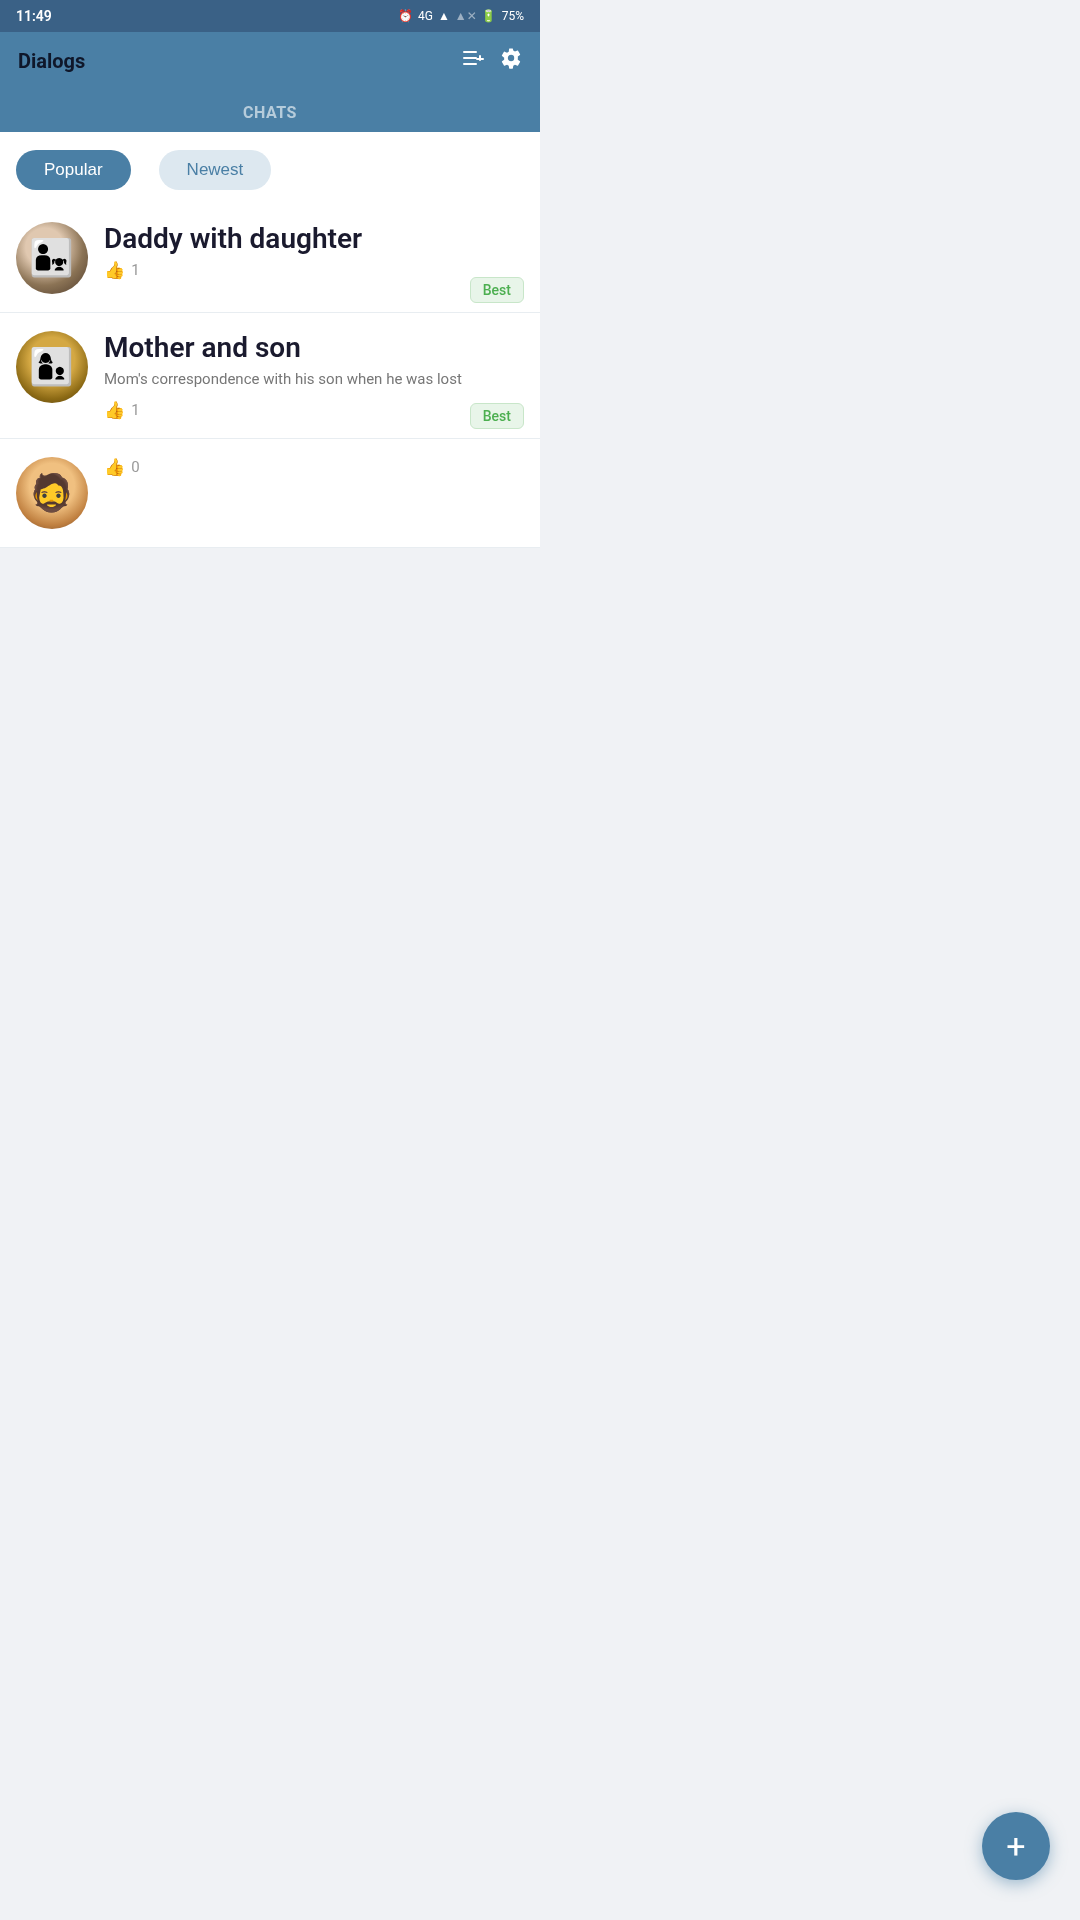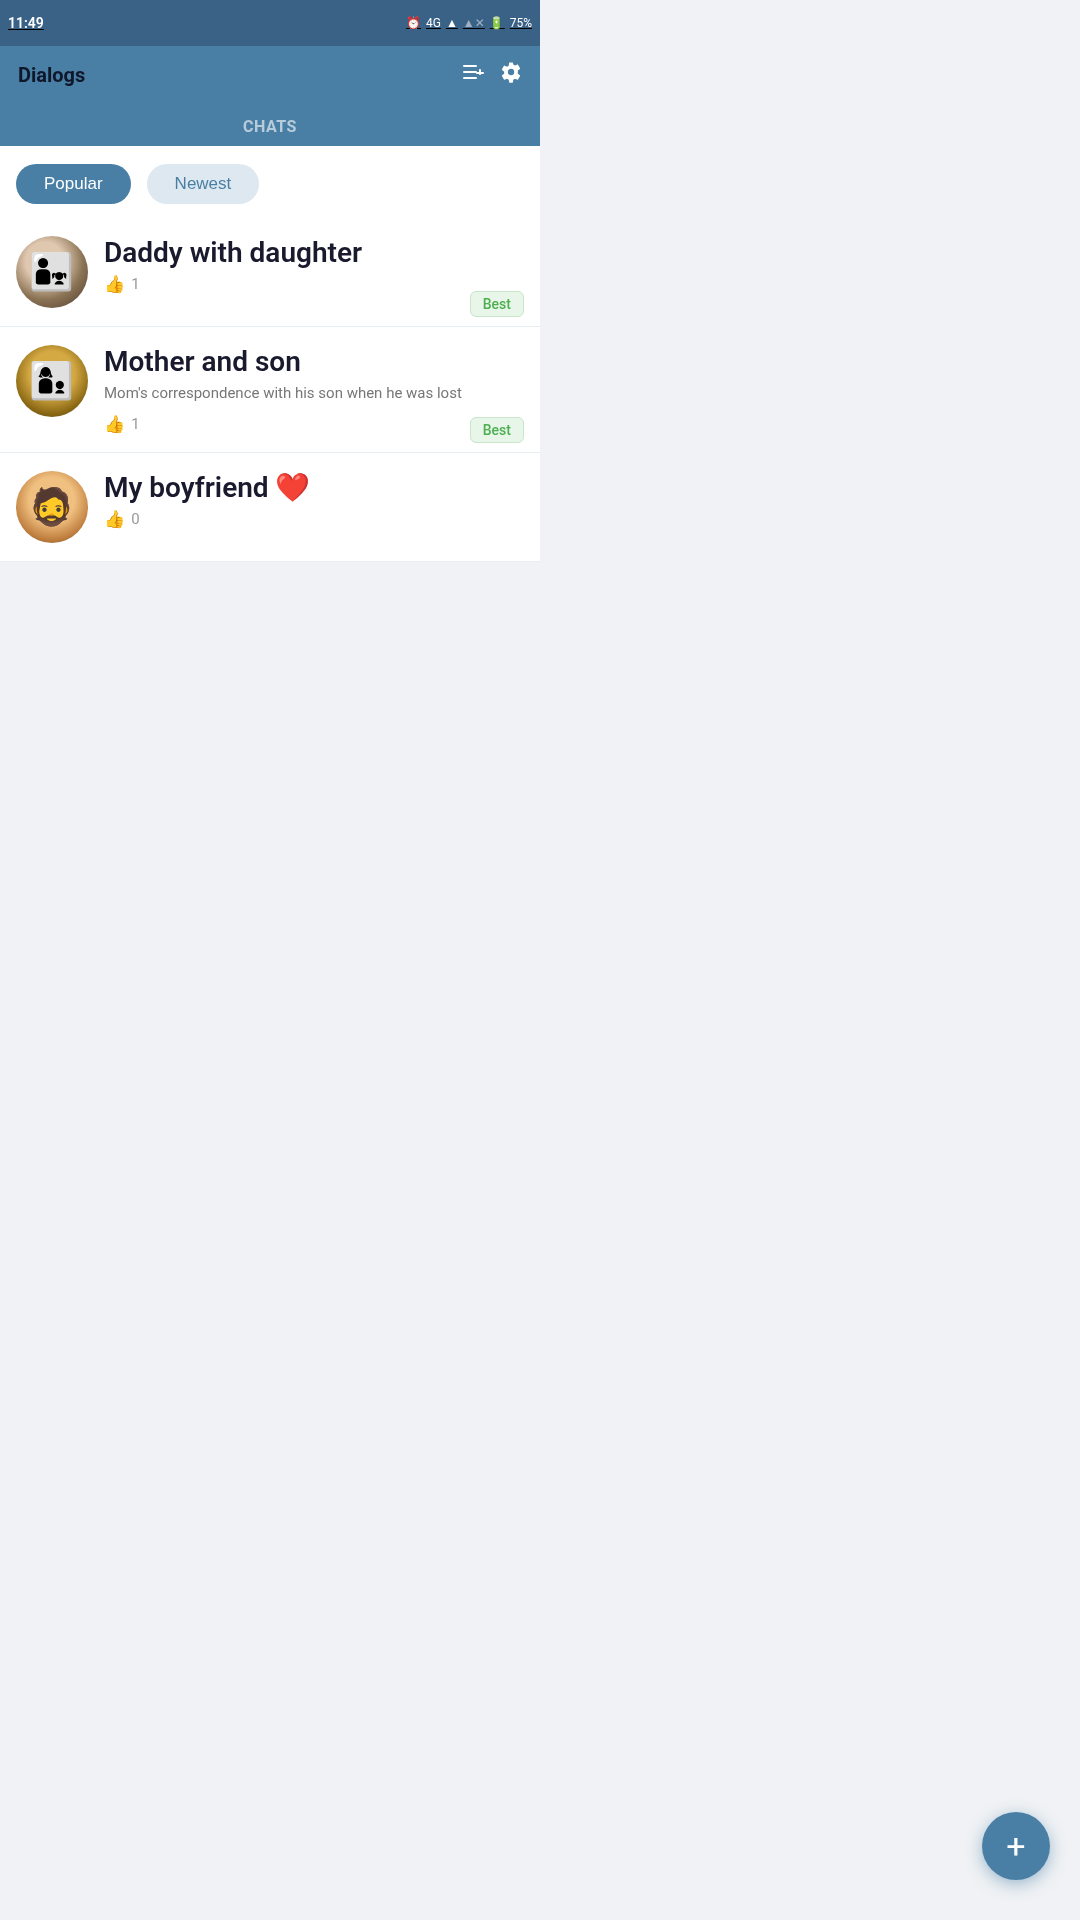--- a/index.html
+++ b/index.html
@@ -12,23 +12,22 @@
       position: relative;
       overflow-x: hidden;
     }
 
     
     .status-bar {
       background: #3a6186;
       display: flex;
       justify-content: space-between;
       align-items: center;
-      padding: 6px 8px;
-      height: 46px;
-      text-decoration: underline;
+      padding: 6px 16px;
+      height: 32px;
     }
     .status-time {
       color: white;
       font-size: 14px;
       font-weight: 600;
     }
     .status-icons {
       display: flex;
       align-items: center;
       gap: 5px;
@@ -101,21 +100,21 @@
       border-radius: 50%;
       margin-left: 6px;
       vertical-align: middle;
     }
 
     
     .filter-bar {
       background: white;
       padding: 18px 16px 14px 16px;
       display: flex;
-      gap: 16px;
+      gap: 28px;
     }
     .filter-btn {
       padding: 10px 28px;
       border-radius: 24px;
       font-size: 17px;
       font-weight: 500;
       border: none;
       cursor: pointer;
     }
     .filter-btn.active {
@@ -331,24 +330,20 @@
           <span>1</span>
         </div>
       </div>
     </div>
     <span class="best-badge">Best</span>
   </div>
 
   <div class="chat-item">
     <div class="avatar avatar-boyfriend"></div>
     <div class="chat-content">
-      <div class="chat-title">
-        <span>My boyfriend</span>
-        <span> ❤️</span>
-      </div>
       <div class="chat-footer">
         <div class="like-row">
           <span class="like-icon">👍</span>
           <span>0</span>
         </div>
       </div>
     </div>
   </div>
 
 </div>

